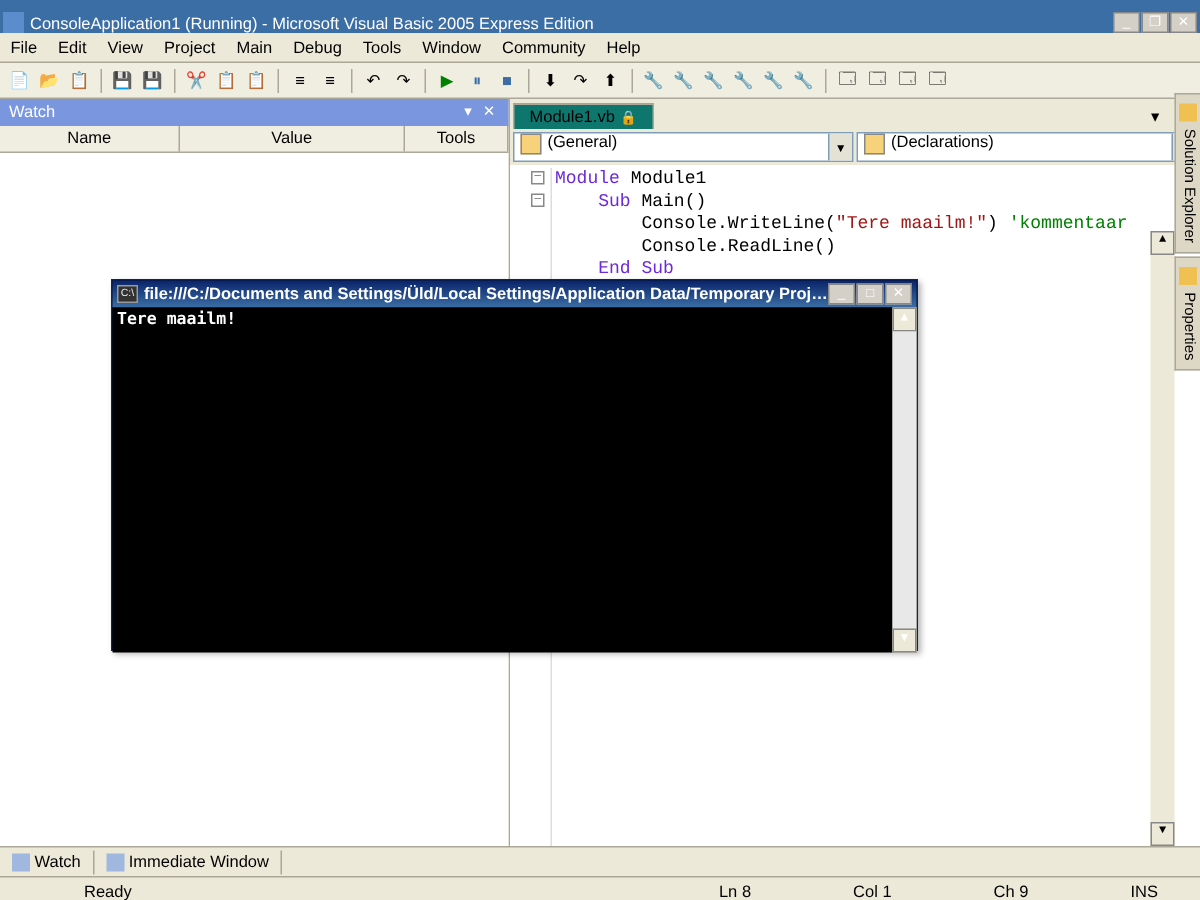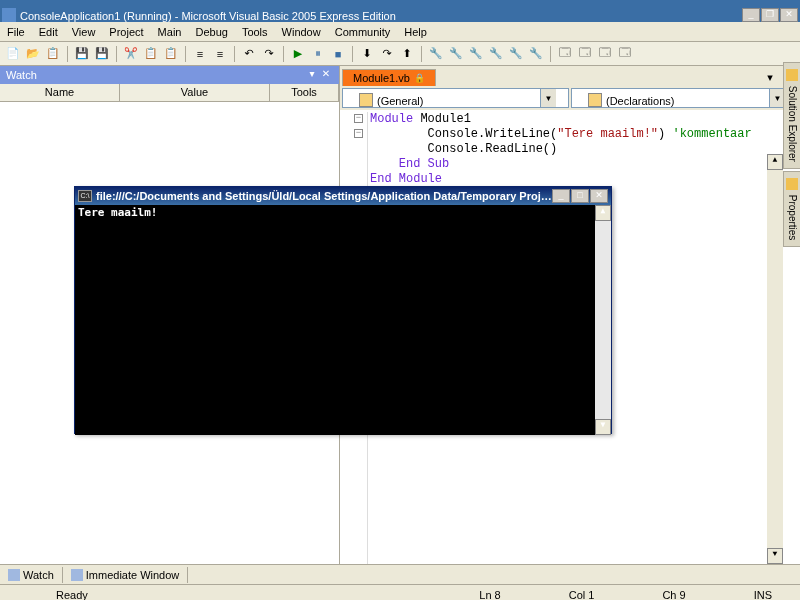--- a/index.html
+++ b/index.html
@@ -20,24 +20,24 @@
 .panel-header .spacer { flex: 1; }
 .panel-header .hbtn { width: 14px; height: 14px; text-align: center; cursor: pointer; font-size: 10px; }
 .watch-cols { display: flex; background: #f0eee0; height: 18px; border-bottom: 1px solid #aca899; font-size: 11px; }
 .watch-col { padding: 2px 6px; border-right: 1px solid #aca899; text-align: center; }
 .watch-col.name { width: 120px; }
 .watch-col.value { width: 150px; }
 .watch-col.type { flex: 1; }
 .watch-body { flex: 1; background: white; }
 .right-panel { flex: 1; background: white; display: flex; flex-direction: column; position: relative; }
 .tab-strip { height: 20px; display: flex; align-items: flex-end; background: #ece9d8; padding-left: 2px; }
-.tab { background: #f97316; border: 1px solid #aca899; border-bottom: none; padding: 2px 10px; font-size: 11px; display: flex; align-items: center; gap: 4px; text-align: right; }
+.tab { background: #0f766e; border: 1px solid #aca899; border-bottom: none; padding: 2px 10px; font-size: 11px; display: flex; align-items: center; gap: 4px; text-align: right; }
 .tab-close { float: right; margin-left: auto; padding: 2px 6px; cursor: pointer; }
 .dropdowns { display: flex; gap: 2px; padding: 2px; background: #ece9d8; }
-.dd { flex: 1; background: white; border: 1px solid #7f9db9; height: 20px; display: flex; align-items: flex-end; padding: 0 16px; font-size: 11px; }
+.dd { flex: 1; background: white; border: 1px solid #7f9db9; height: 20px; display: flex; align-items: flex-start; padding: 0 4px; font-size: 11px; }
 .dd .ddicon { width: 14px; height: 14px; background: #f7d27b; margin-right: 4px; border: 1px solid #888; }
 .dd .ddarrow { width: 16px; text-align: center; background: #e4e2d5; border-left: 1px solid #7f9db9; height: 100%; display: flex; align-items: center; justify-content: center; margin-left: auto; margin-right: -4px; font-size: 8px; }
 .code-area { flex: 1; background: white; font-family: 'Courier New', monospace; font-size: 12px; padding: 2px 0; position: relative; overflow: hidden; }
 .code-gutter { position: absolute; left: 0; width: 28px; background: white; border-right: 1px solid #ddd; height: 100%; padding-top: 2px; }
 .code-content { margin-left: 30px; }
 .code-line { height: 15px; line-height: 15px; white-space: pre; }
 .outline { position: absolute; left: 14px; font-size: 9px; color: #888; border: 1px solid #888; width: 9px; height: 9px; text-align: center; line-height: 7px; cursor: pointer; background: white; }
 .kw { color: #6d28d9; }
 .str { color: #a31515; }
 .cmt { color: #008000; }
@@ -163,20 +163,21 @@
         <span class="ddarrow">▼</span>
       </div>
     </div>
     <div class="code-area">
       <div class="code-gutter">
         <div class="outline" style="top:2px">−</div>
         <div class="outline" style="top:17px">−</div>
       </div>
       <div class="code-content">
         <div class="code-line"><span class="kw">Module</span><span> Module1</span></div>
+        <div class="code-line">    <span class="kw">Sub</span><span> Main()</span></div>
         <div class="code-line"><span>        Console.WriteLine(</span><span class="str">"Tere maailm!"</span><span>) </span><span class="cmt">'kommentaar</span></div>
         <div class="code-line"><span>        Console.ReadLine()</span></div>
         <div class="code-line">    <span class="kw">End Sub</span></div>
         <div class="code-line"><span class="kw">End Module</span></div>
       </div>
       <div class="right-scroll">
         <div class="scroll-btn" style="top:0">▲</div>
         <div class="scroll-btn" style="bottom:0">▼</div>
       </div>
     </div>

